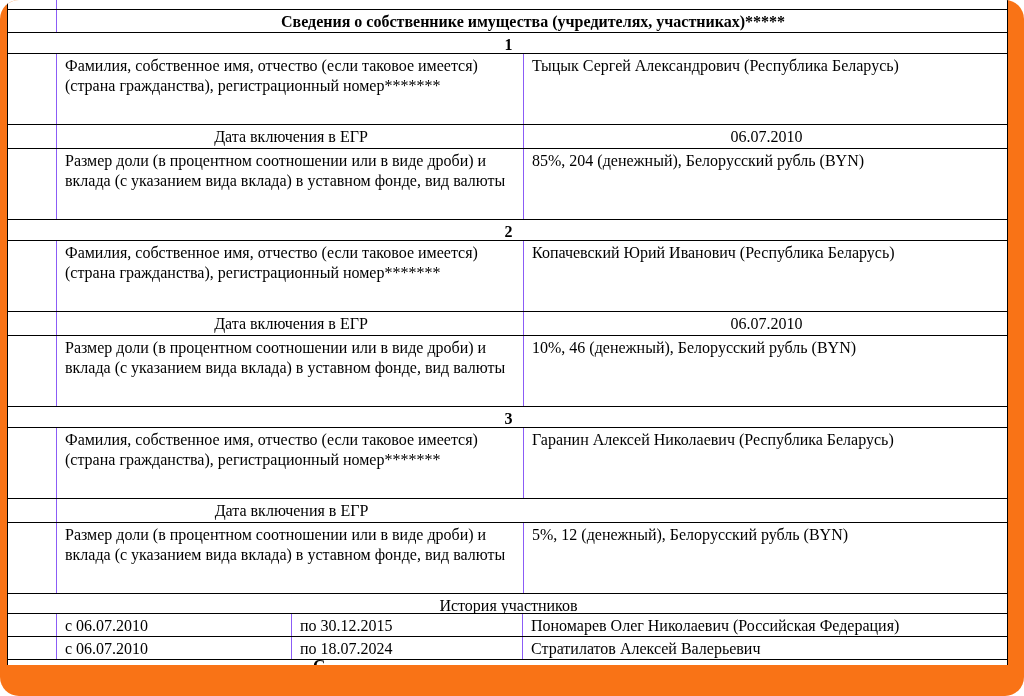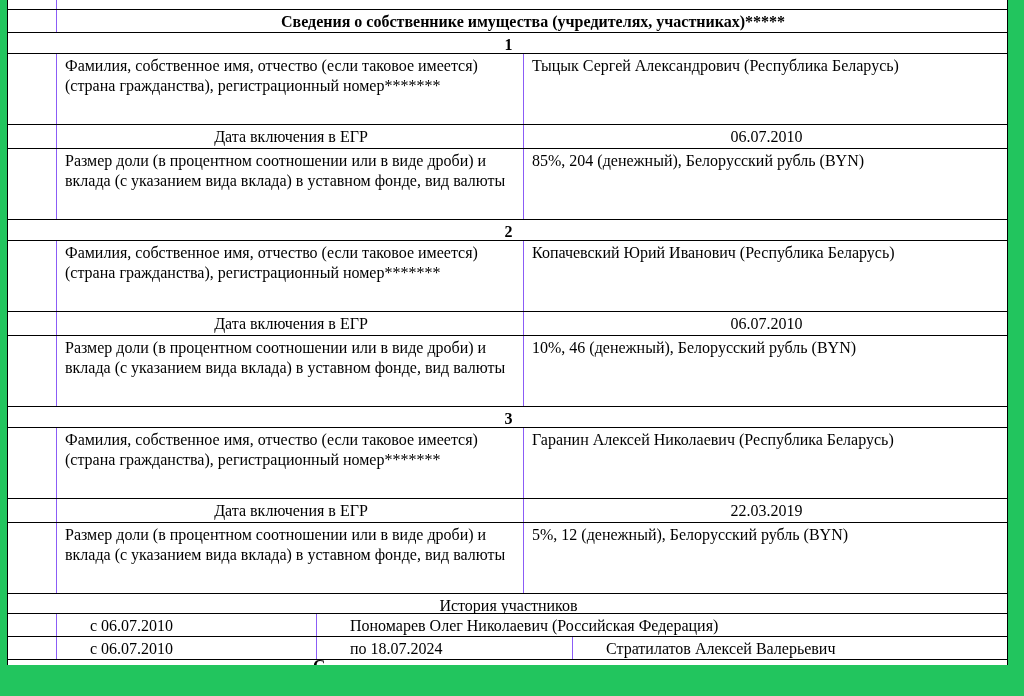--- a/index.html
+++ b/index.html
@@ -1,17 +1,17 @@
 <!DOCTYPE html>
 <html><head>
 <meta charset="utf-8">
 <style>
   html,body{margin:0;padding:0;background:#ffffff;}
-  #page{position:relative;width:1024px;height:696px;background:#22c55e;overflow:hidden;
-        font-family:"Liberation Serif","DejaVu Serif",serif;color:#000;}
+  #page{position:relative;width:1024px;height:696px;background:#f97316;overflow:hidden;
+        font-family:"Liberation Serif","DejaVu Serif",serif;color:#000;border-radius:19px;}
   #doc{position:absolute;left:7px;top:0;width:1001px;}
   .block{border:1px solid #000;border-top:none;box-sizing:border-box;background:#fff;}
   .block.nb{border-bottom:none;}
   .r{display:flex;box-sizing:border-box;border-bottom:1px solid #000;align-items:stretch;}
   .r:last-child{border-bottom:none;}
   .c{box-sizing:border-box;border-right:1px solid #8b5cf6;padding:2px 6px 0 8px;
      font-size:16px;line-height:20px;overflow:hidden;}
   .c:last-child{border-right:none;}
   .c.num{flex:0 0 49px;padding:2px 2px 0 2px;}
   .c.lbl{flex:0 0 467px;}
@@ -23,21 +23,21 @@
   .bold{font-weight:bold;}
   
   .rh-partial{height:10px;}
   .rh-head{height:22px;}
   .rh-sub{height:20px;}
   .rh-num{height:20px;}
   .rh-fam{height:71px;}
   .rh-date{height:24px;text-align:center;}
   .rh-size{height:70px;}
   .rh-hist-title{height:19px;}
-  .rh-hist{height:22px;gap:25px;}
+  .rh-hist{height:22px;}
   #bottom-frag{height:5px;overflow:hidden;}
   #bottom-frag .frag{display:block;margin-top:-3px;padding-left:305px;
      font-size:17px;line-height:17px;font-weight:bold;}
 </style>
 </head>
 <body>
 
 <div id="page">
   <div id="doc">
 
@@ -105,38 +105,38 @@
     </div>
     <div class="block">
       <div class="r rh-fam">
         <div class="c num"></div>
         <div class="c lbl">Фамилия, собственное имя, отчество (если таковое имеется) (страна гражданства), регистрационный номер*******</div>
         <div class="c val">Гаранин Алексей Николаевич (Республика Беларусь)</div>
       </div>
       <div class="r rh-date">
         <div class="c num"></div>
         <div class="c lbl">Дата включения в ЕГР</div>
-        <div class="c val">22.03.2019</div>
       </div>
       <div class="r rh-size">
         <div class="c num"></div>
         <div class="c lbl">Размер доли (в процентном соотношении или в виде дроби) и вклада (с указанием вида вклада) в уставном фонде, вид валюты</div>
         <div class="c val">5%, 12 (денежный), Белорусский рубль (BYN)</div>
       </div>
     </div>
 
     <div class="block">
       <div class="r rh-hist-title">
         <div class="c wide center">История участников</div>
       </div>
     </div>
     <div class="block">
       <div class="r rh-hist">
         <div class="c num"></div>
         <div class="c h1c">с 06.07.2010</div>
+        <div class="c h2c">по 30.12.2015</div>
         <div class="c val">Пономарев Олег Николаевич (Российская Федерация)</div>
       </div>
     </div>
     <div class="block">
       <div class="r rh-hist">
         <div class="c num"></div>
         <div class="c h1c">с 06.07.2010</div>
         <div class="c h2c">по 18.07.2024</div>
         <div class="c val">Стратилатов Алексей Валерьевич</div>
       </div>

